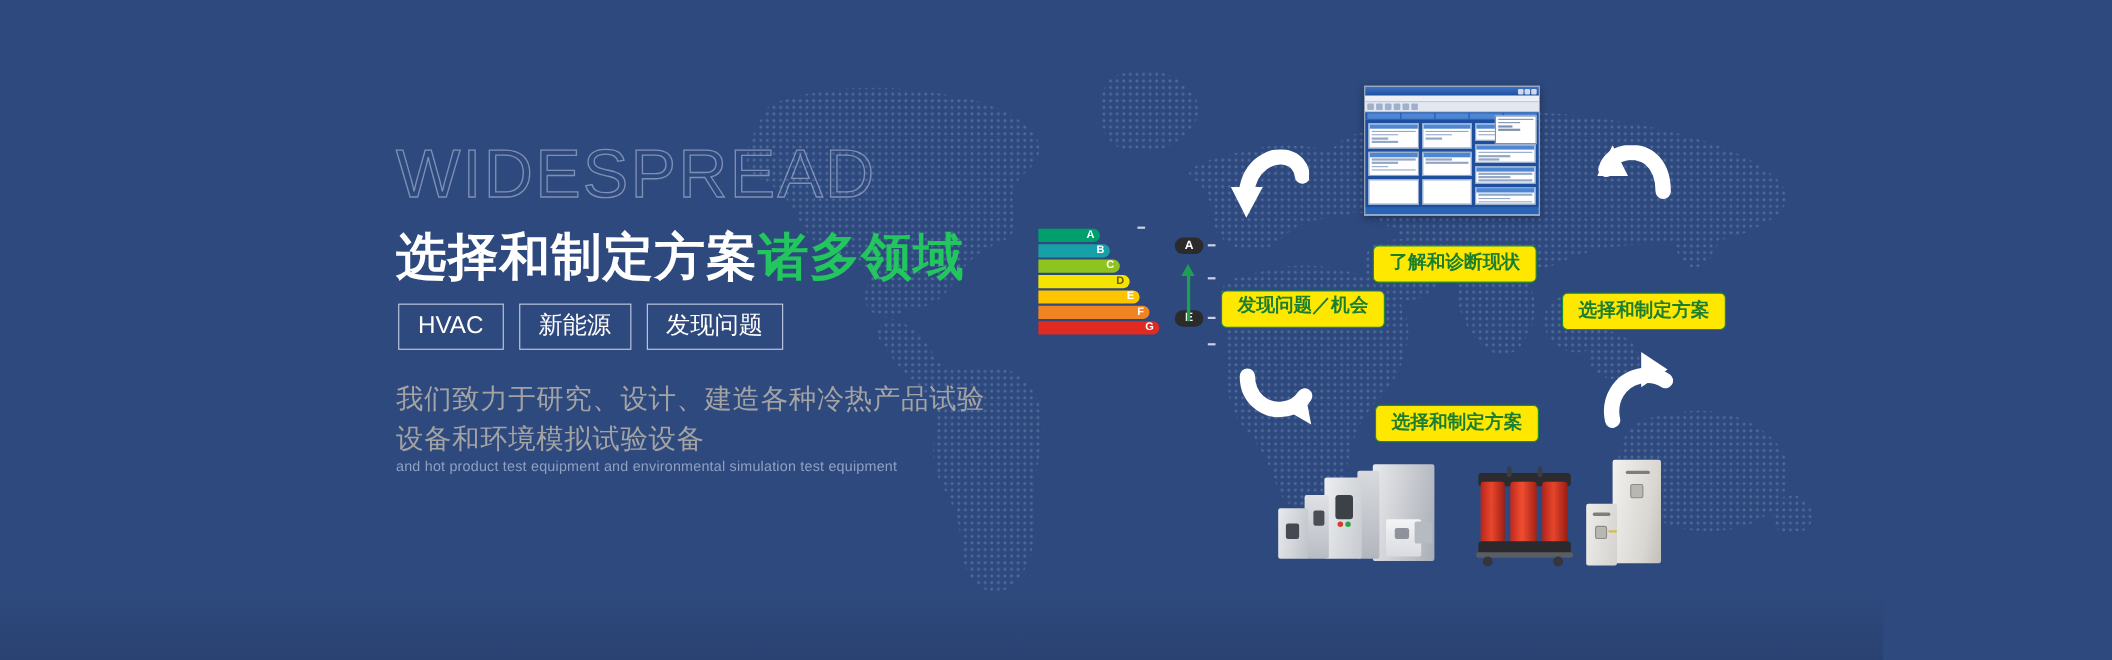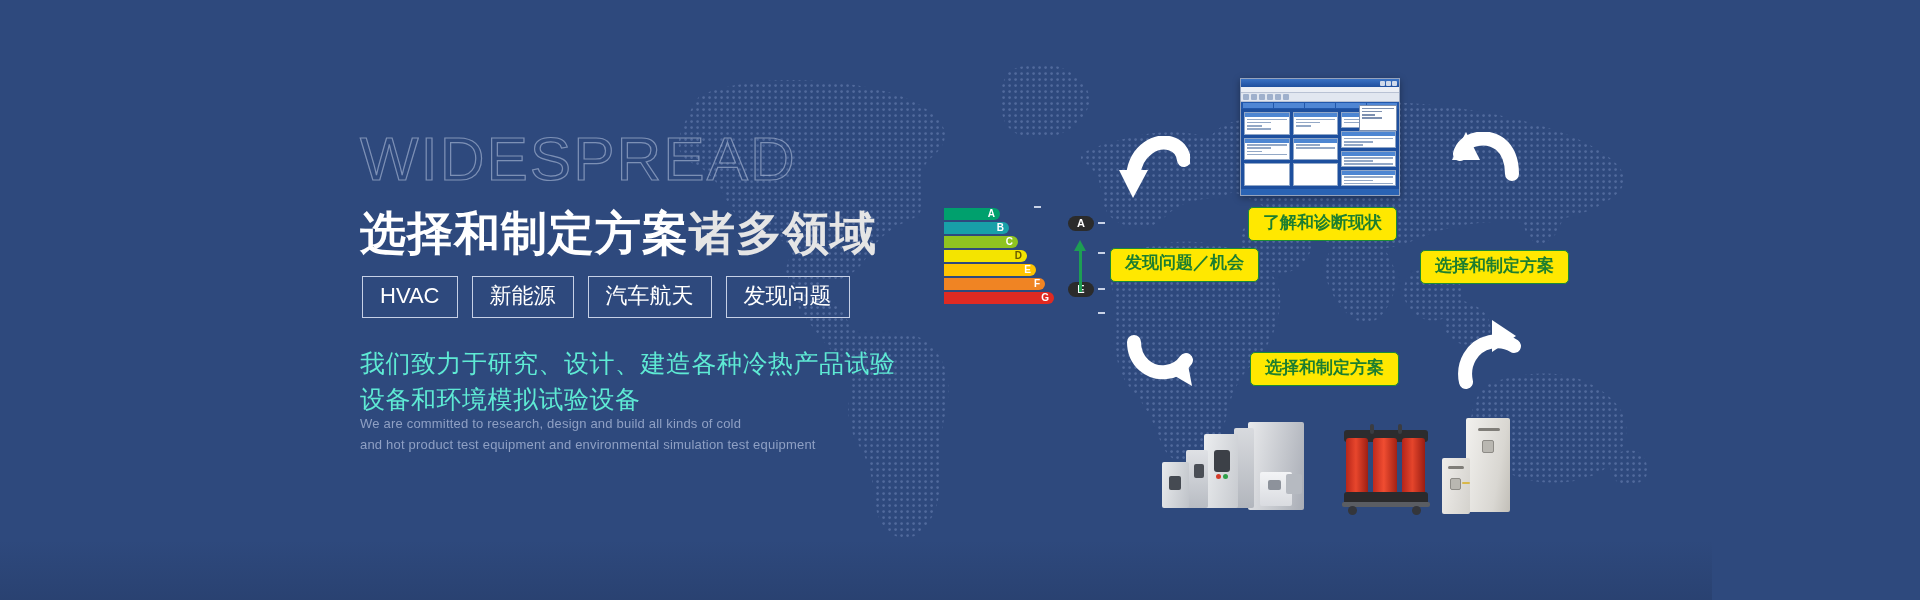--- a/index.html
+++ b/index.html
@@ -36,39 +36,39 @@
     font-weight:400;
     white-space:nowrap;
     position:absolute; left:0; top:0;
   }
   .headline {
     position:absolute; left:0; top:82px;
     font-size:46px; font-weight:700; line-height:1;
     white-space:nowrap; letter-spacing:1px;
   }
   .headline .w { color:#ffffff; }
-  .headline .y { color:#e5e5e5; }
+  .headline .y { color:#22c55e; }
 
   .tags {
     position:absolute; left:2px; top:148px;
     display:flex; gap:14px;
   }
   .tag {
     border:1px solid #c6d0e6;
     color:#ffffff;
     font-size:22px;
     padding:7px 17px 9px;
     line-height:1.1;
     white-space:nowrap;
     background:transparent;
   }
 
   .desc {
     position:absolute; left:0; top:218px;
-    color:#5eead4; font-size:25px; line-height:1.42;
+    color:#a3a3a3; font-size:25px; line-height:1.42;
     width:540px; letter-spacing:.5px;
   }
   .desc-en {
     position:absolute; left:0; top:285px;
     color:#8fa0c4; font-size:13px; line-height:1.65;
     width:520px; letter-spacing:.2px;
   }
 
   
   .energy {
@@ -141,20 +141,21 @@
     position:absolute;
     background:#ffe800;
     border:1.5px solid #1a8a36;
     border-radius:5px;
     color:#1c7e2f;
     font-size:17px;
     font-weight:700;
     padding:6px 14px 8px;
     white-space:nowrap;
     line-height:1.05;
+    margin-top:16px;
   }
 
   
   .arrow { position:absolute; }
 
   
   .equip { position:absolute; }
   .cab { position:absolute; border-radius:2px; }
 
   .fade-bottom {
@@ -225,28 +226,26 @@
 
     <div class="ghost-word">WIDESPREAD</div>
 
     <div class="headline">
       <span class="w">选择和制定方案</span><span class="y">诸多领域</span>
     </div>
 
     <div class="tags">
       <div class="tag">HVAC</div>
       <div class="tag">新能源</div>
-      <div class="tag">汽车航天</div>
       <div class="tag">发现问题</div>
     </div>
 
     <div class="desc">我们致力于研究、设计、建造各种冷热产品试验设备和环境模拟试验设备</div>
 
     <div class="desc-en">
-      <div>We are committed to research, design and build all kinds of cold</div>
       <div>and hot product test equipment and environmental simulation test equipment</div>
     </div>
   </div>
 
   <div class="energy">
     <div class="ebar" style="top:0px;width:56px;background:#00a06d">A</div>
     <div class="ebar" style="top:14px;width:65px;background:#18a0a8">B</div>
     <div class="ebar" style="top:28px;width:74px;background:#8fc320">C</div>
     <div class="ebar" style="top:42px;width:83px;background:#f4e400;color:#6a5a00">D</div>
     <div class="ebar" style="top:56px;width:92px;background:#ffc400">E</div>

